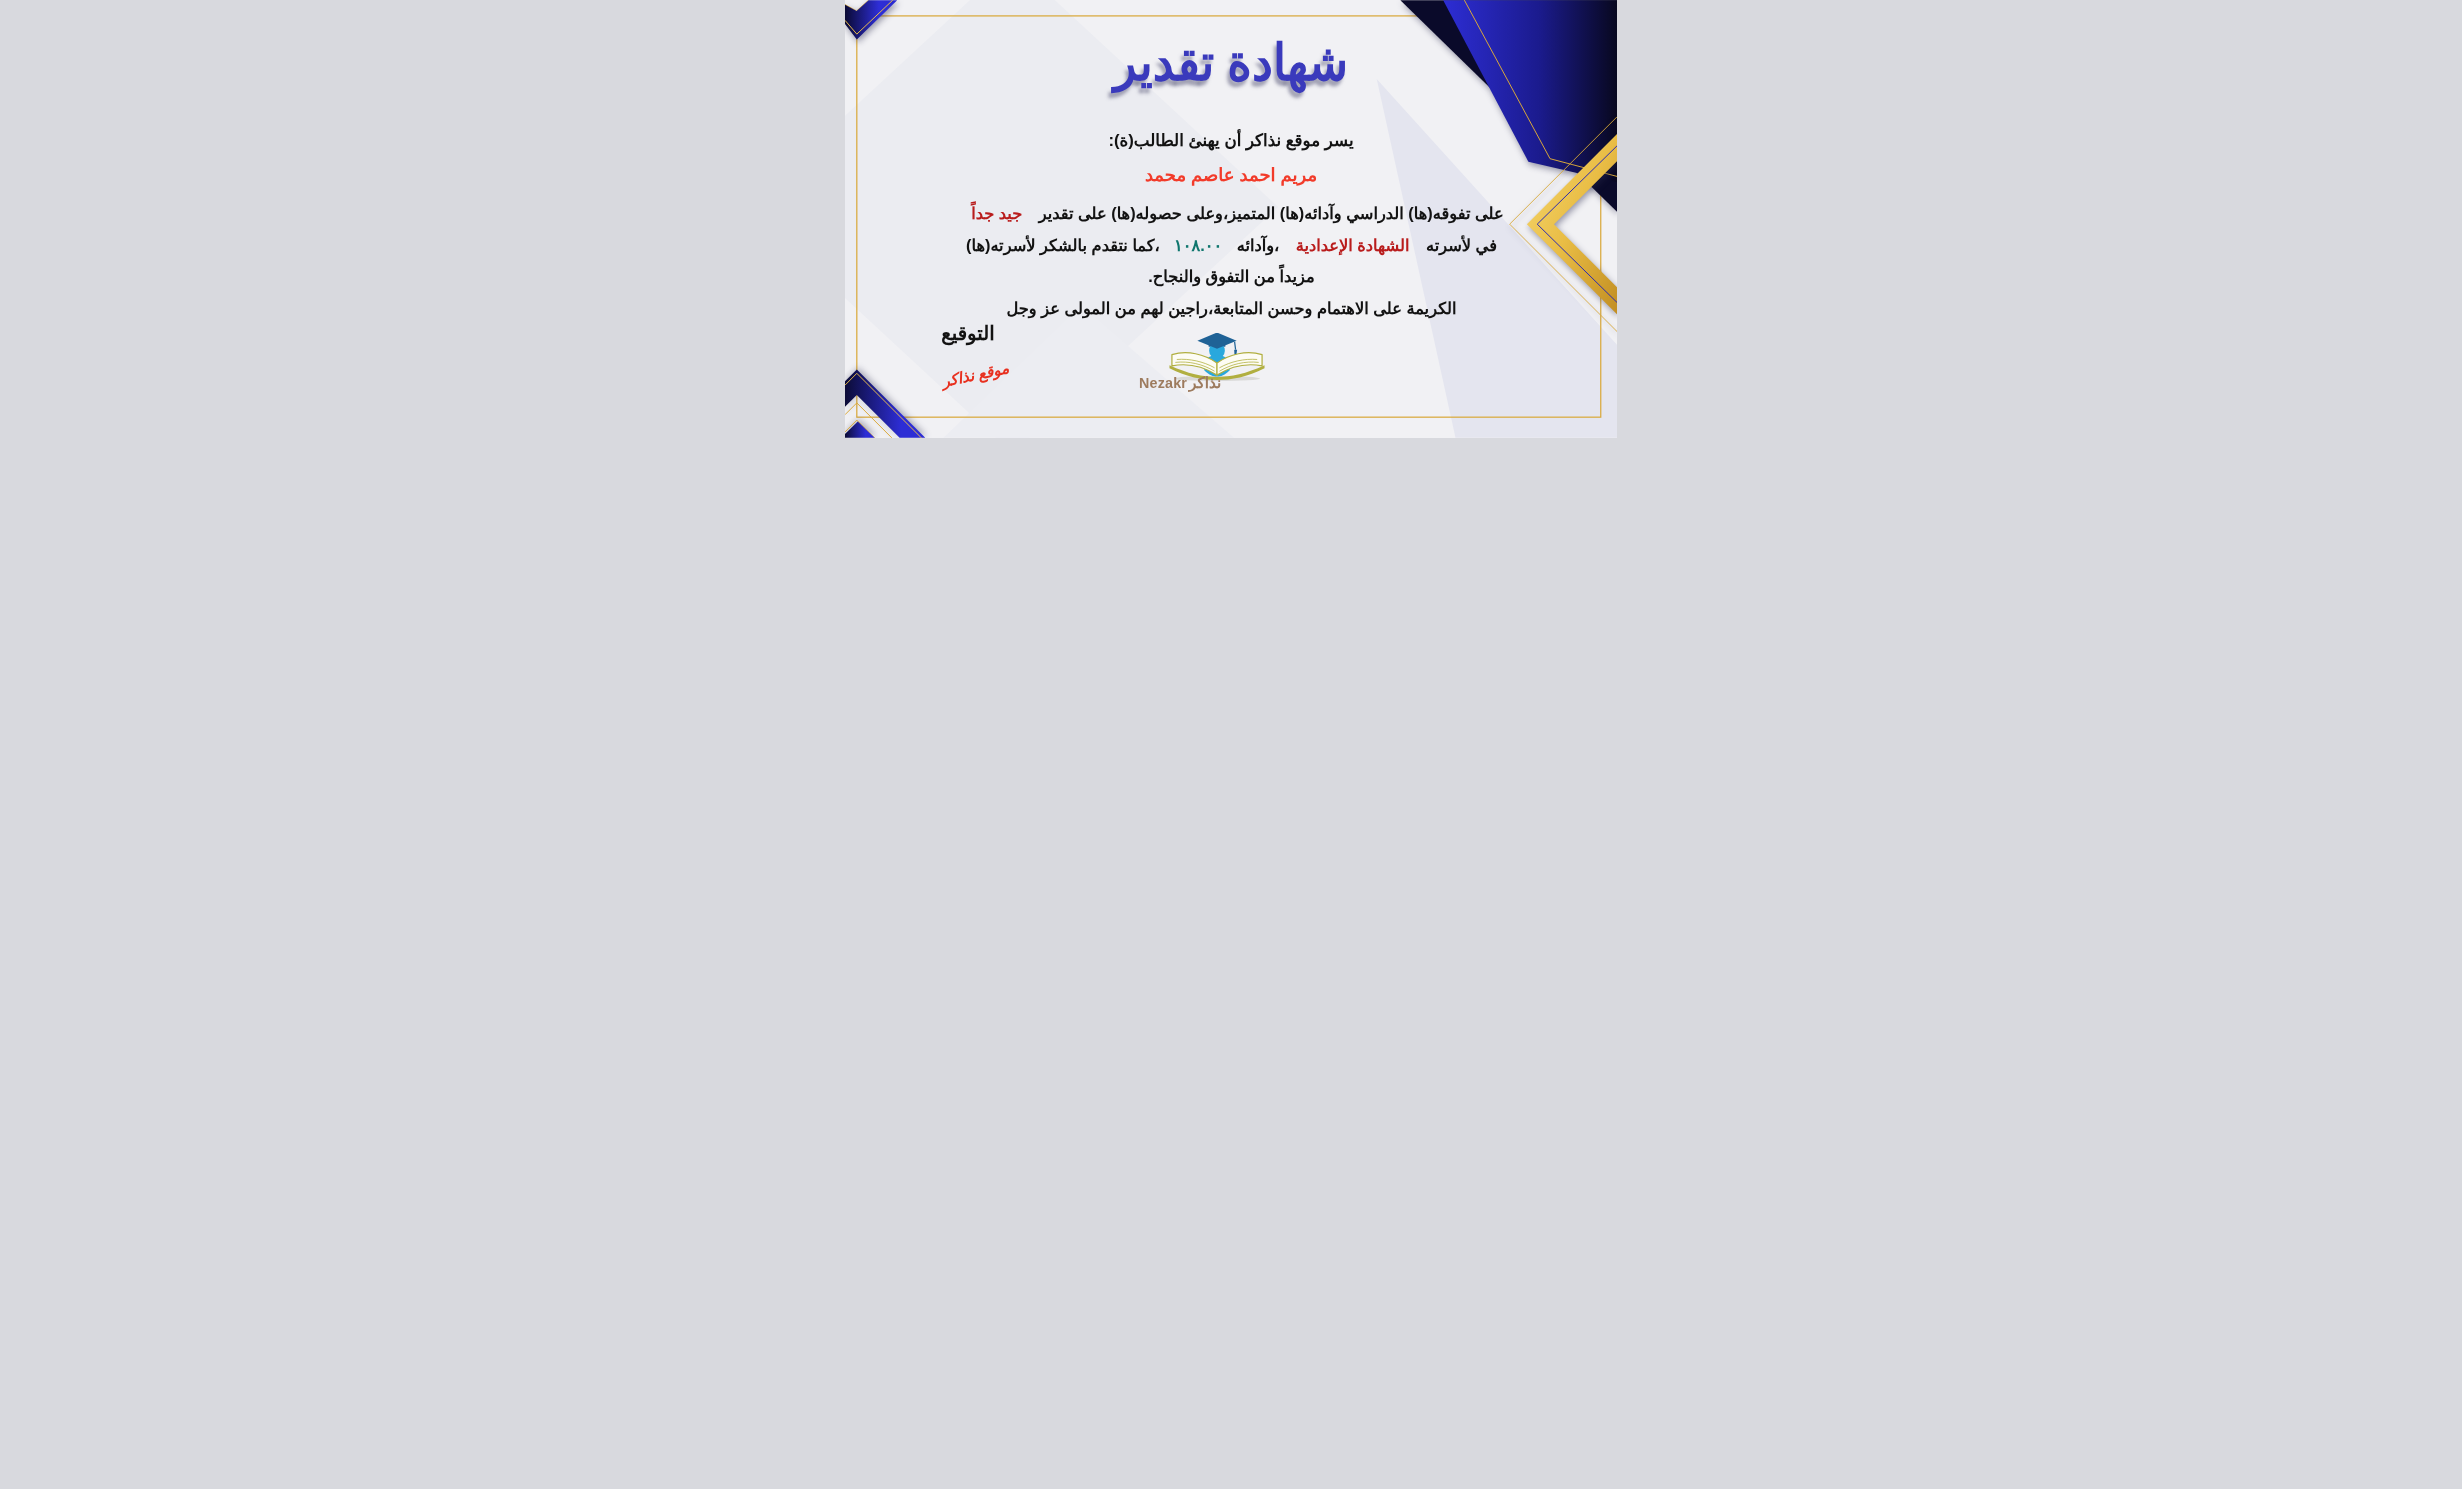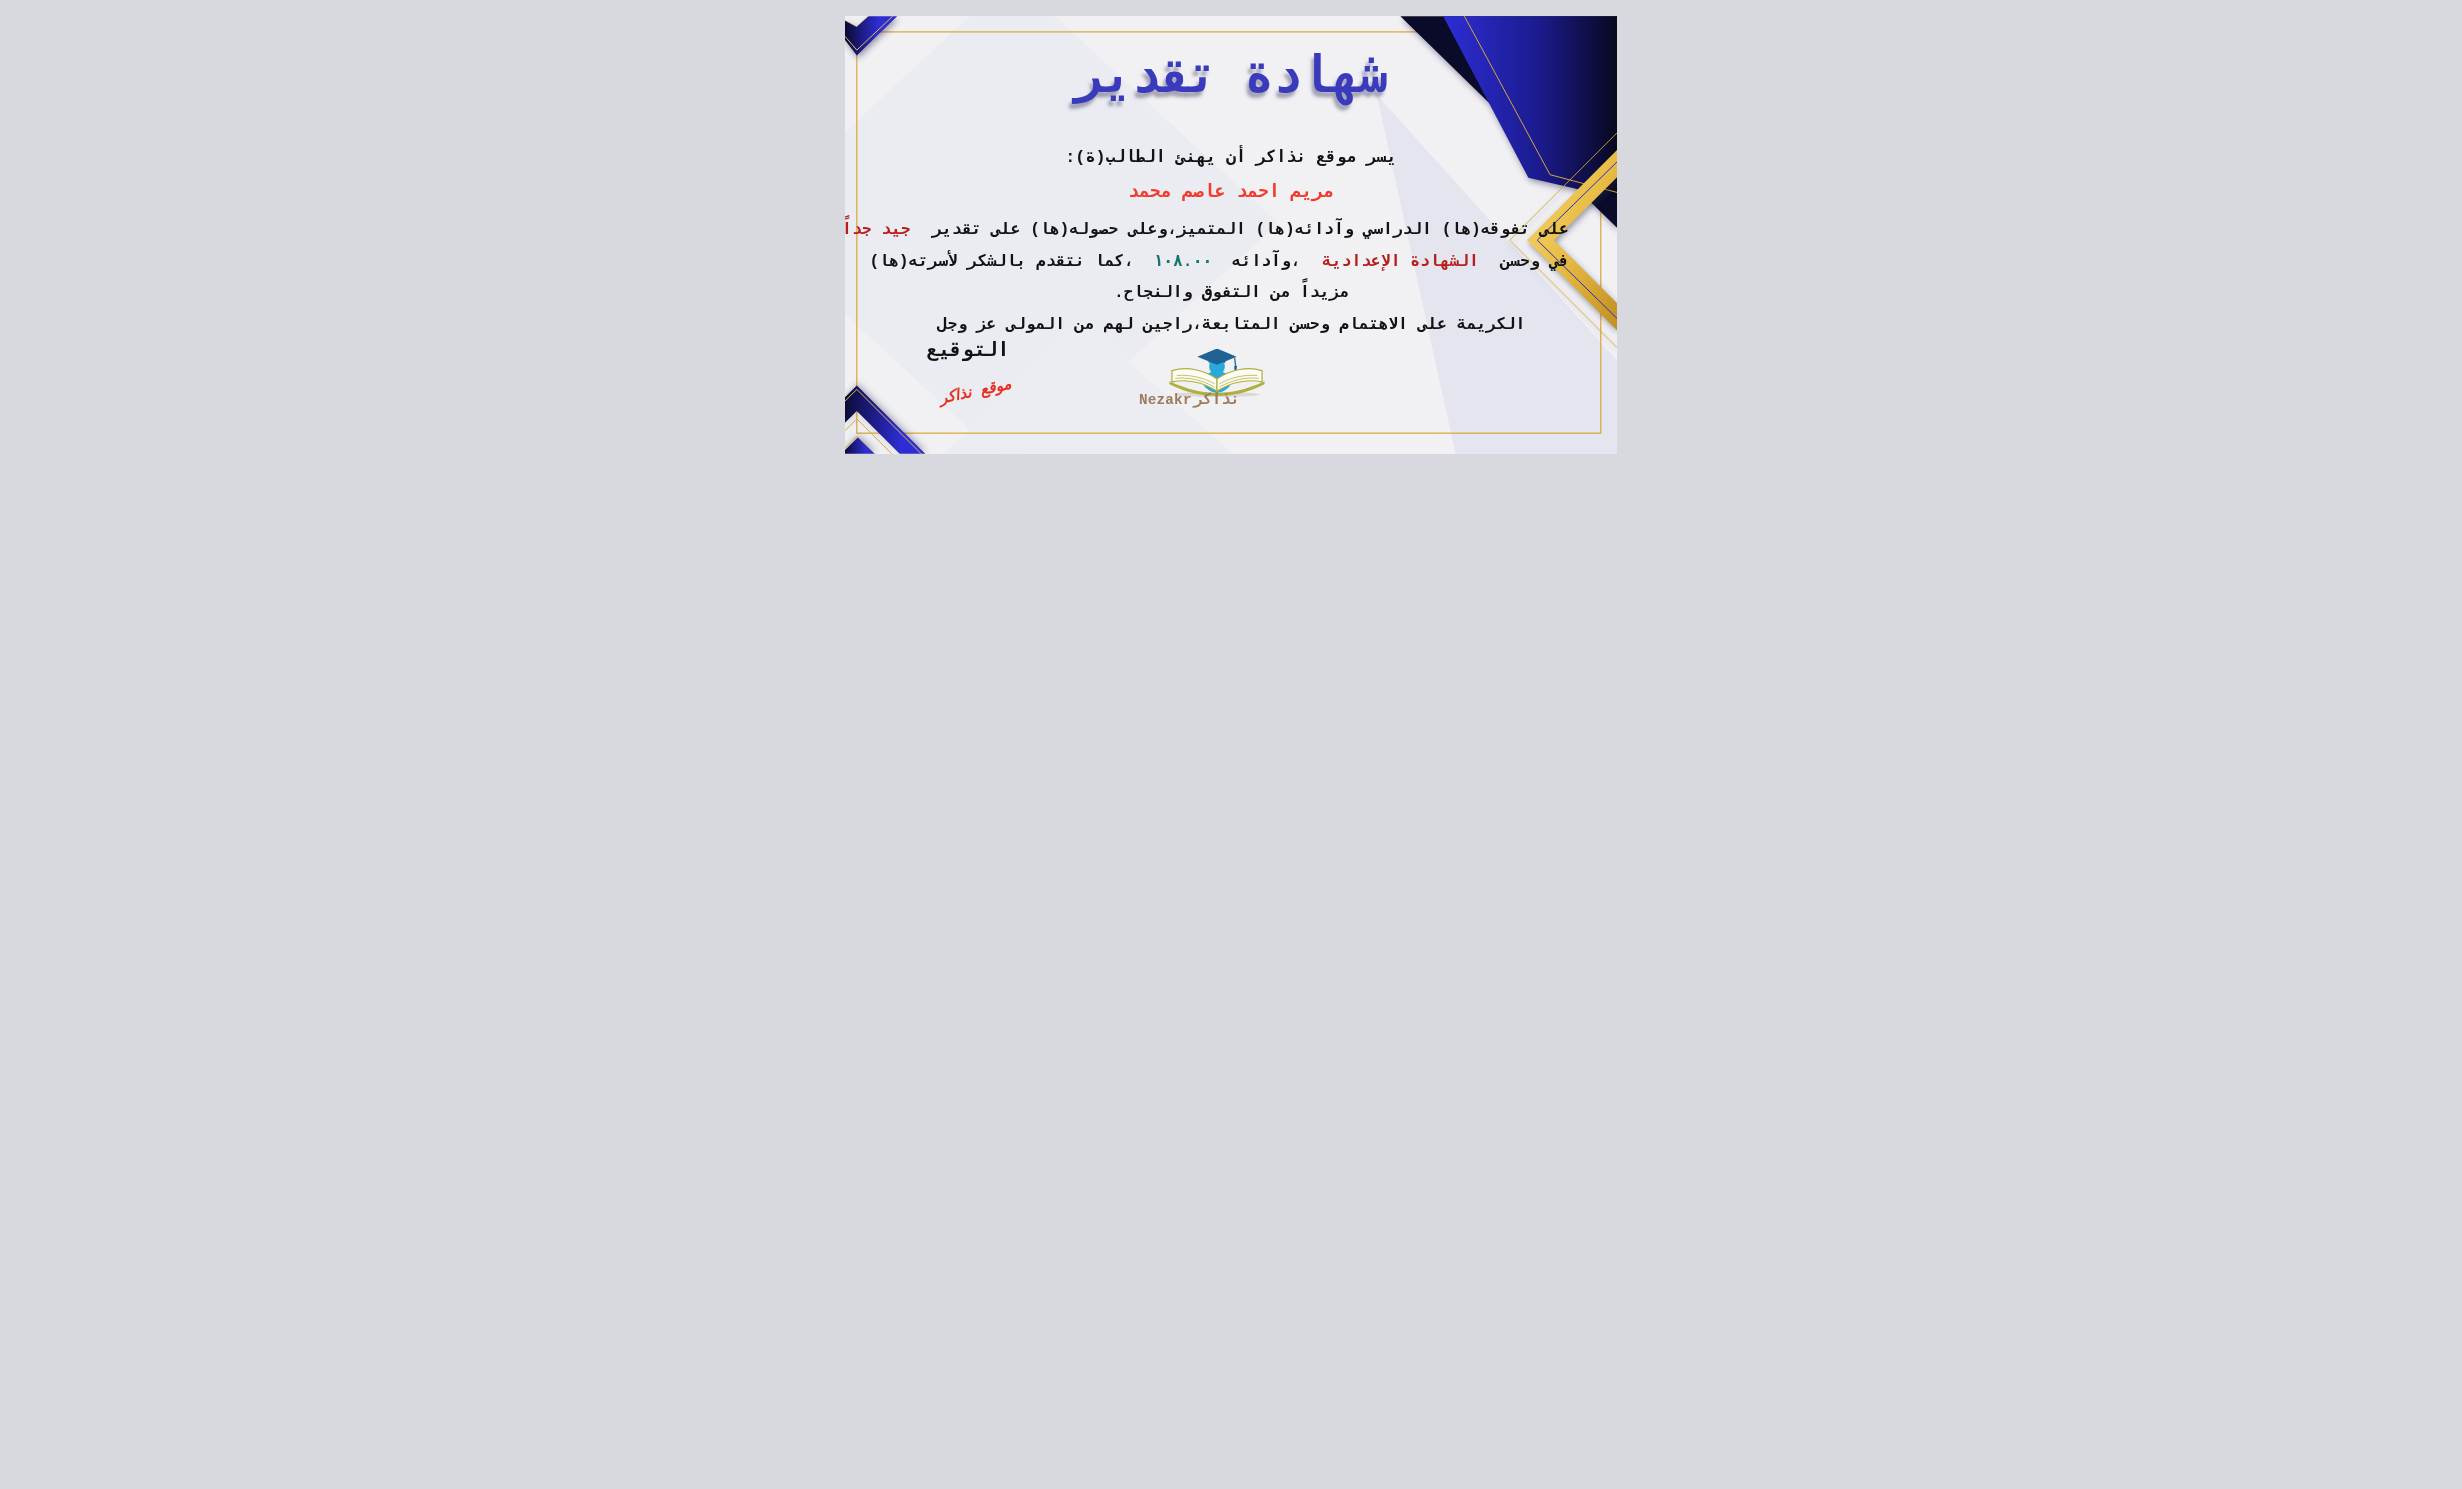--- a/index.html
+++ b/index.html
@@ -1,22 +1,22 @@
 <!DOCTYPE html>
 <html lang="ar" style="font-size:7.9px"><head>
 <meta charset="utf-8">
 <style>
   html,body{margin:0;padding:0;background:#d8d9de;}
   .cert{
     position:relative;
     width:772px;height:438px;
-    margin:16px auto;
+    margin:0 auto;
     background:#f1f1f4;
     overflow:hidden;
-    font-family:Liberation Mono, monospace;
+    font-family:Liberation Sans, sans-serif;
   }
   .bg-svg{position:absolute;left:0;top:0;width:772px;height:438px;}
   .shadow-soft{filter:drop-shadow(3px 6px 6px rgba(40,40,75,.45));}
   .shadow-up{filter:drop-shadow(3px -4px 6px rgba(40,40,75,.35));}
 
   .txt{position:absolute;text-align:center;direction:rtl;color:#121212;white-space:nowrap;}
 
   .title{
     left:0;right:0;top:25.6px;
     font-size:47px;font-weight:bold;line-height:74px;
@@ -116,21 +116,21 @@
   <div class="txt intro">يسر موقع نذاكر أن يهنئ الطالب(ة):</div>
 
   <div class="txt student">مريم احمد عاصم محمد</div>
 
   <div class="txt body-par">
     <div class="line">
       <span>على تفوقه(ها) الدراسي وآدائه(ها) المتميز،وعلى حصوله(ها) على تقدير</span>
       <span class="red">جيد جداً</span>
     </div>
     <div class="line">
-      <span>في وحسن</span>
+      <span>في لأسرته</span>
       <span class="red">الشهادة الإعدادية</span>
       <span>،وآدائه</span>
       <span class="red-tight">١٠٨.٠٠</span>
       <span>،كما نتقدم بالشكر لأسرته(ها)</span>
     </div>
     <div class="line">مزيداً من التفوق والنجاح.</div>
     <div class="line">الكريمة على الاهتمام وحسن المتابعة،راجين لهم من المولى عز وجل</div>
   </div>
 
   <div class="txt sign-label">التوقيع</div>

